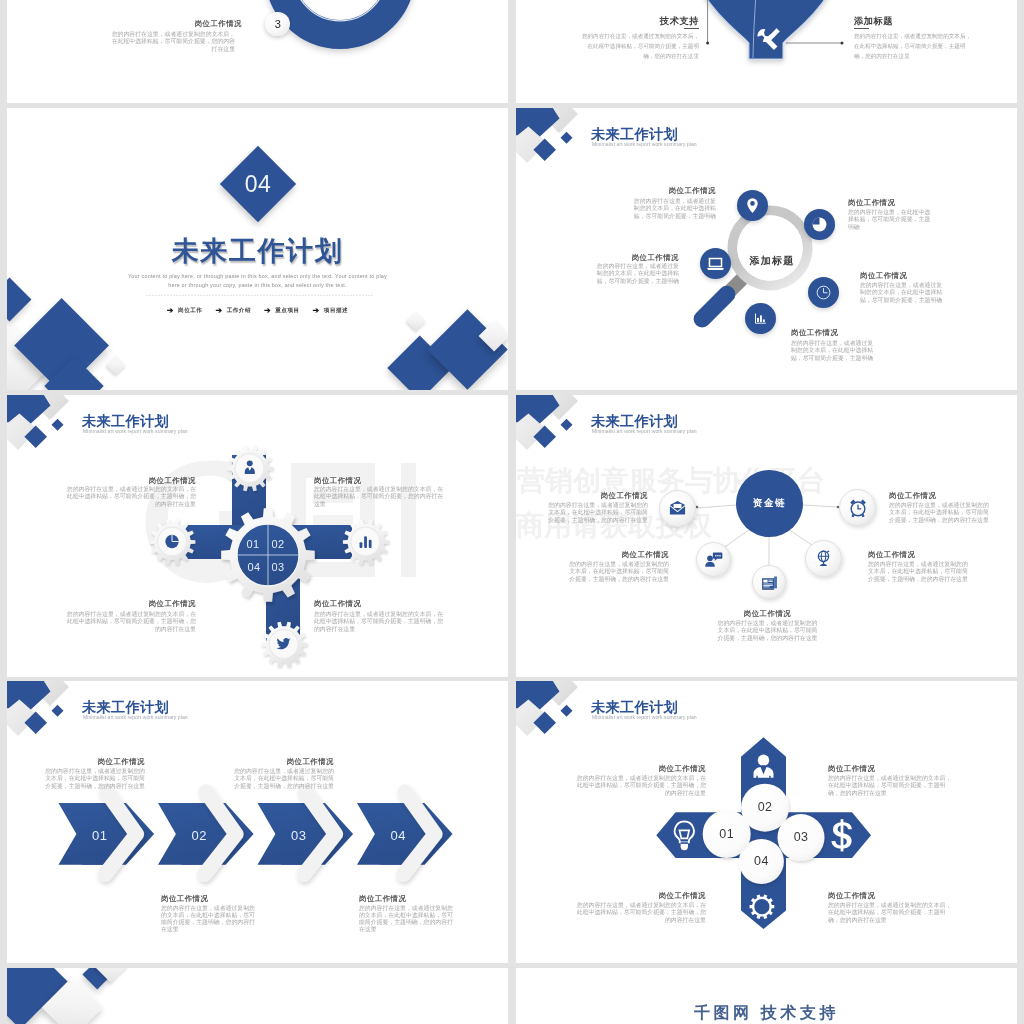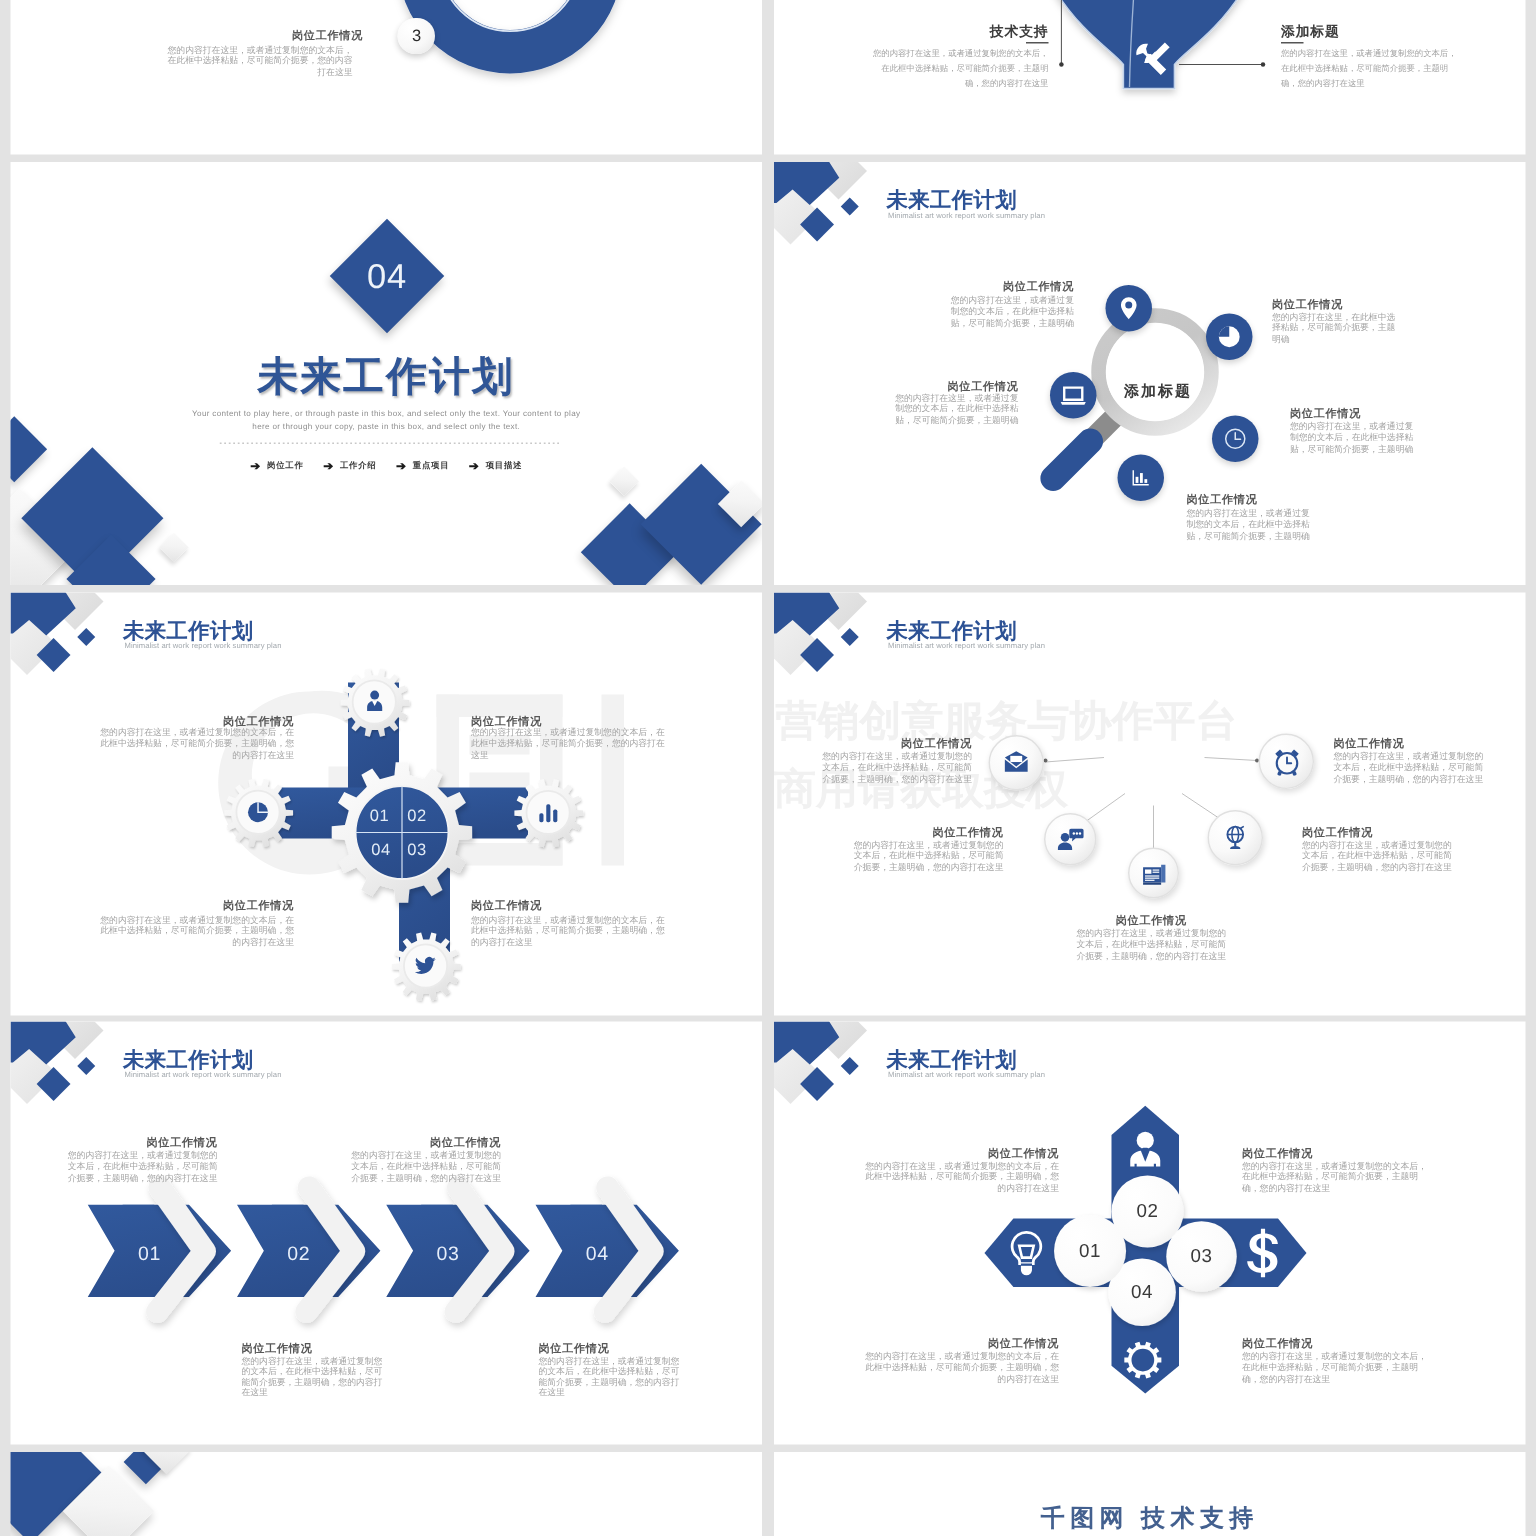--- a/index.html
+++ b/index.html
@@ -379,20 +379,23 @@
       </g>
       <g fill="#6b6b6b">
         <circle cx="181" cy="112" r="1.3"></circle>
         <circle cx="322" cy="112" r="1.3"></circle>
         <circle cx="206" cy="154" r="1.3"></circle>
         <circle cx="253" cy="172" r="1.3"></circle>
         <circle cx="299" cy="152" r="1.3"></circle>
       </g>
     </svg>
 
+    <div class="hub-center" style="left:220px;top:75px;width:67px;height:67px;">
+      <span>资金链</span>
+    </div>
 
     <div class="icw" style="left:143px;top:95px;width:37px;height:37px;">
       <svg viewBox="0 0 24 24" width="19" height="19">
           <path d="M2.4 7.6 12 15.2 21.6 7.6 12 2.4Z"></path>
           <path d="M2.4 9.2v10.4h19.2V9.2L12 16.6Z"></path>
           <rect x="7" y="6.2" width="10" height="5.2" fill="#fff"></rect>
         </svg>
     </div>
     <div class="icw" style="left:323px;top:94px;width:37px;height:37px;">
       <svg viewBox="0 0 24 24" width="20" height="20">

